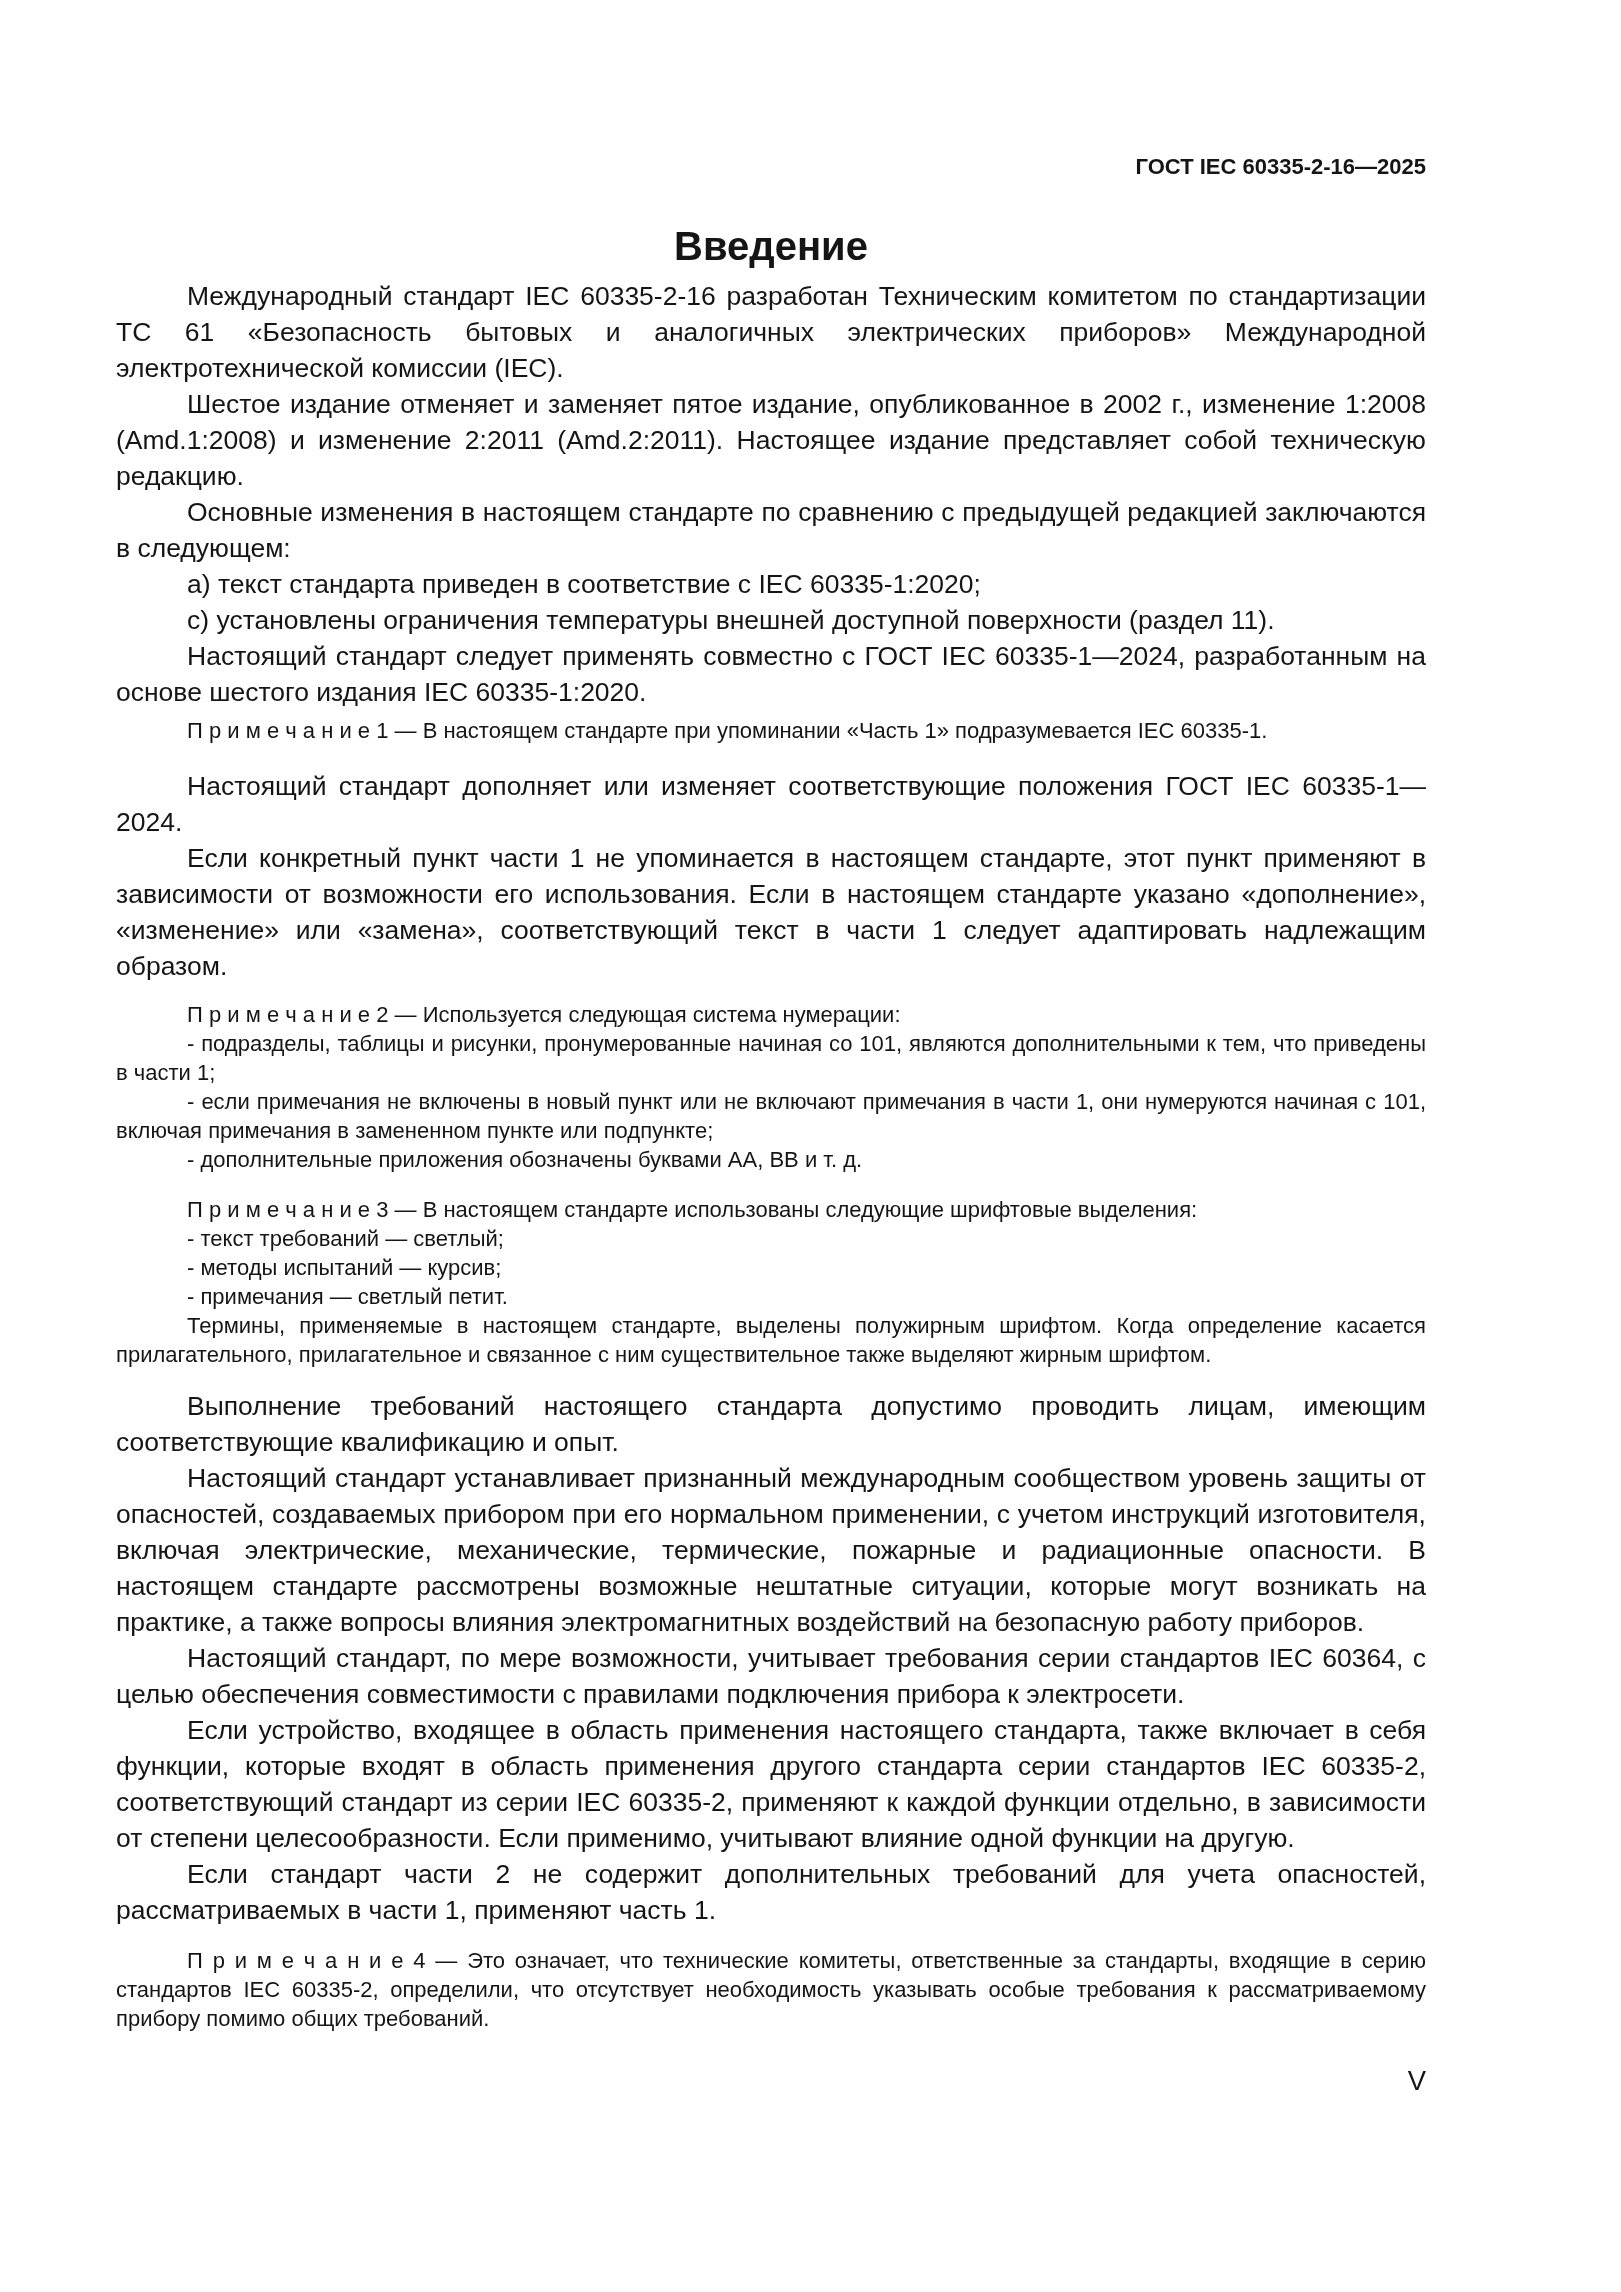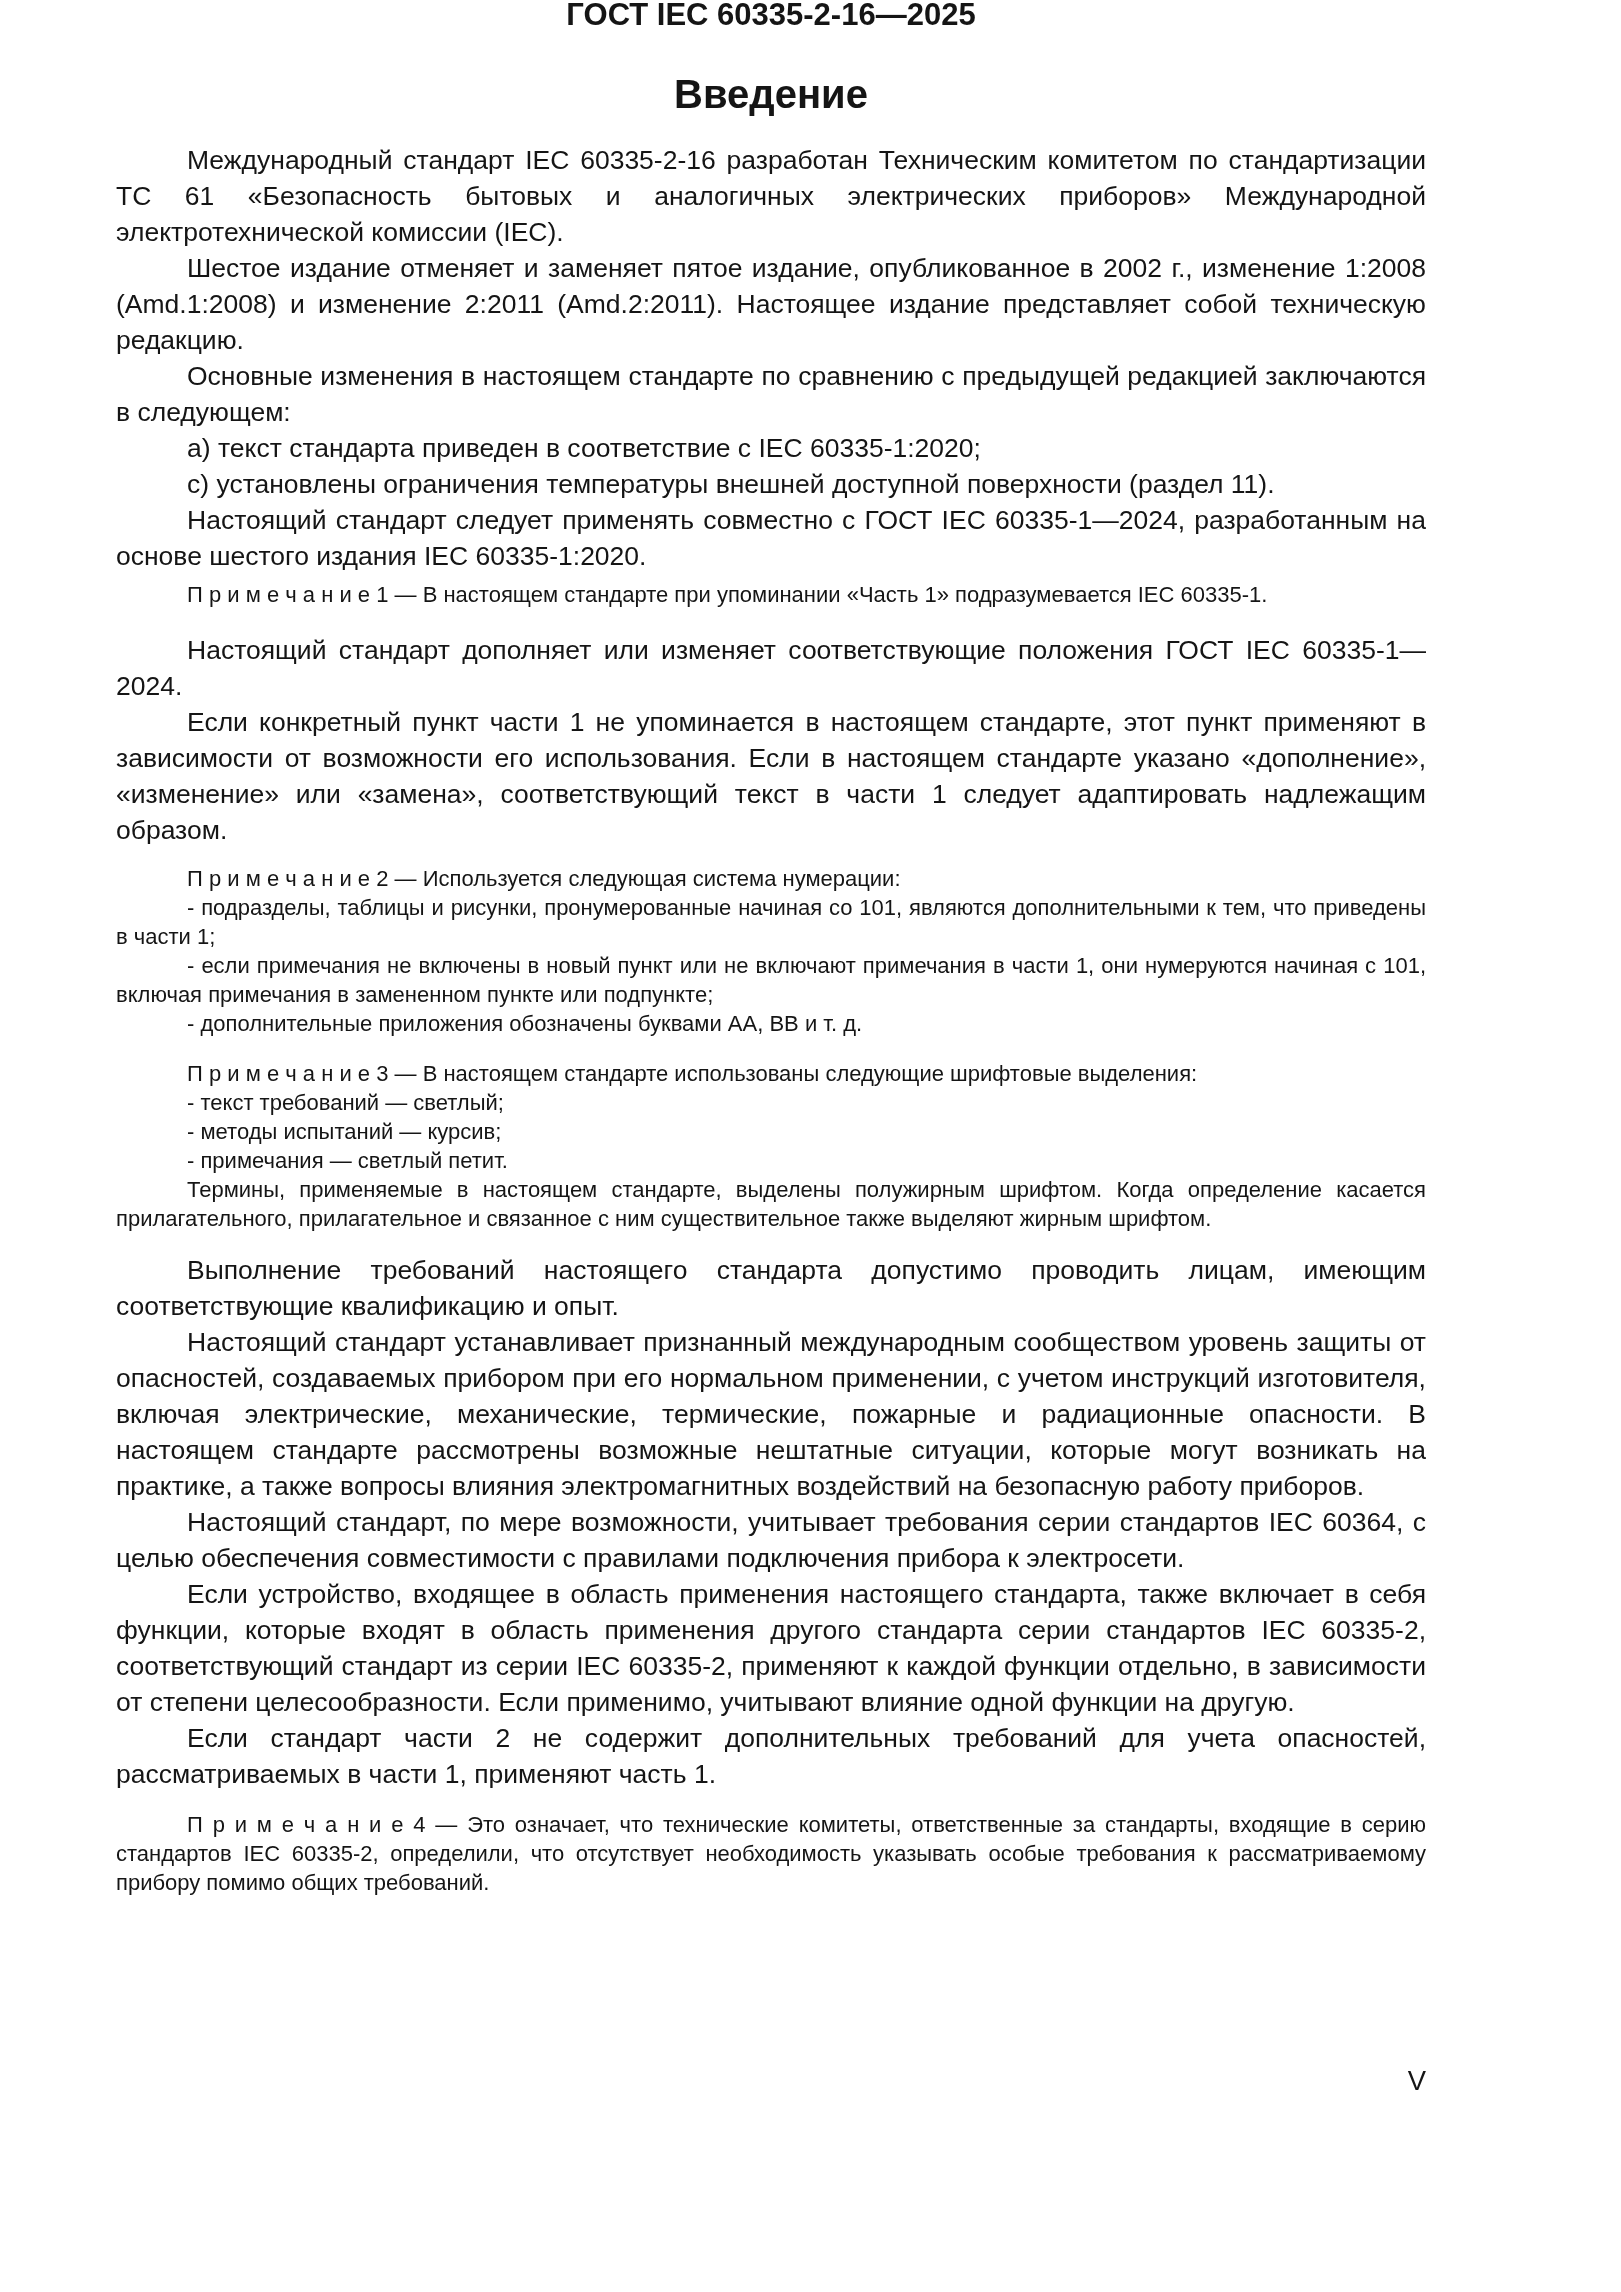--- a/index.html
+++ b/index.html
@@ -12,34 +12,35 @@
     font-family: "Liberation Sans", "DejaVu Sans", sans-serif;
     overflow: hidden;
   }
   .content {
     position: absolute;
     left: 116px;
     top: 0;
     width: 1310px;
   }
   .doc-header {
-    text-align: center;
+    padding-top: 152px;
+    text-align: right;
     font-weight: 700;
-    font-size: 31px;
+    font-size: 22px;
     line-height: 29px;
     white-space: nowrap;
   }
   .doc-title {
     margin: 49px 0 0 0;
     text-align: center;
     font-weight: 700;
     font-size: 40px;
     line-height: 33px;
   }
-  .blocks { margin-top: 31px; }
+  .blocks { margin-top: 15px; }
   p.body {
     margin: 0;
     font-size: 26.5px;
     line-height: 36px;
     text-align: justify;
     text-indent: 71px;
     hyphens: auto;
     -webkit-hyphens: auto;
   }
   p.note {

